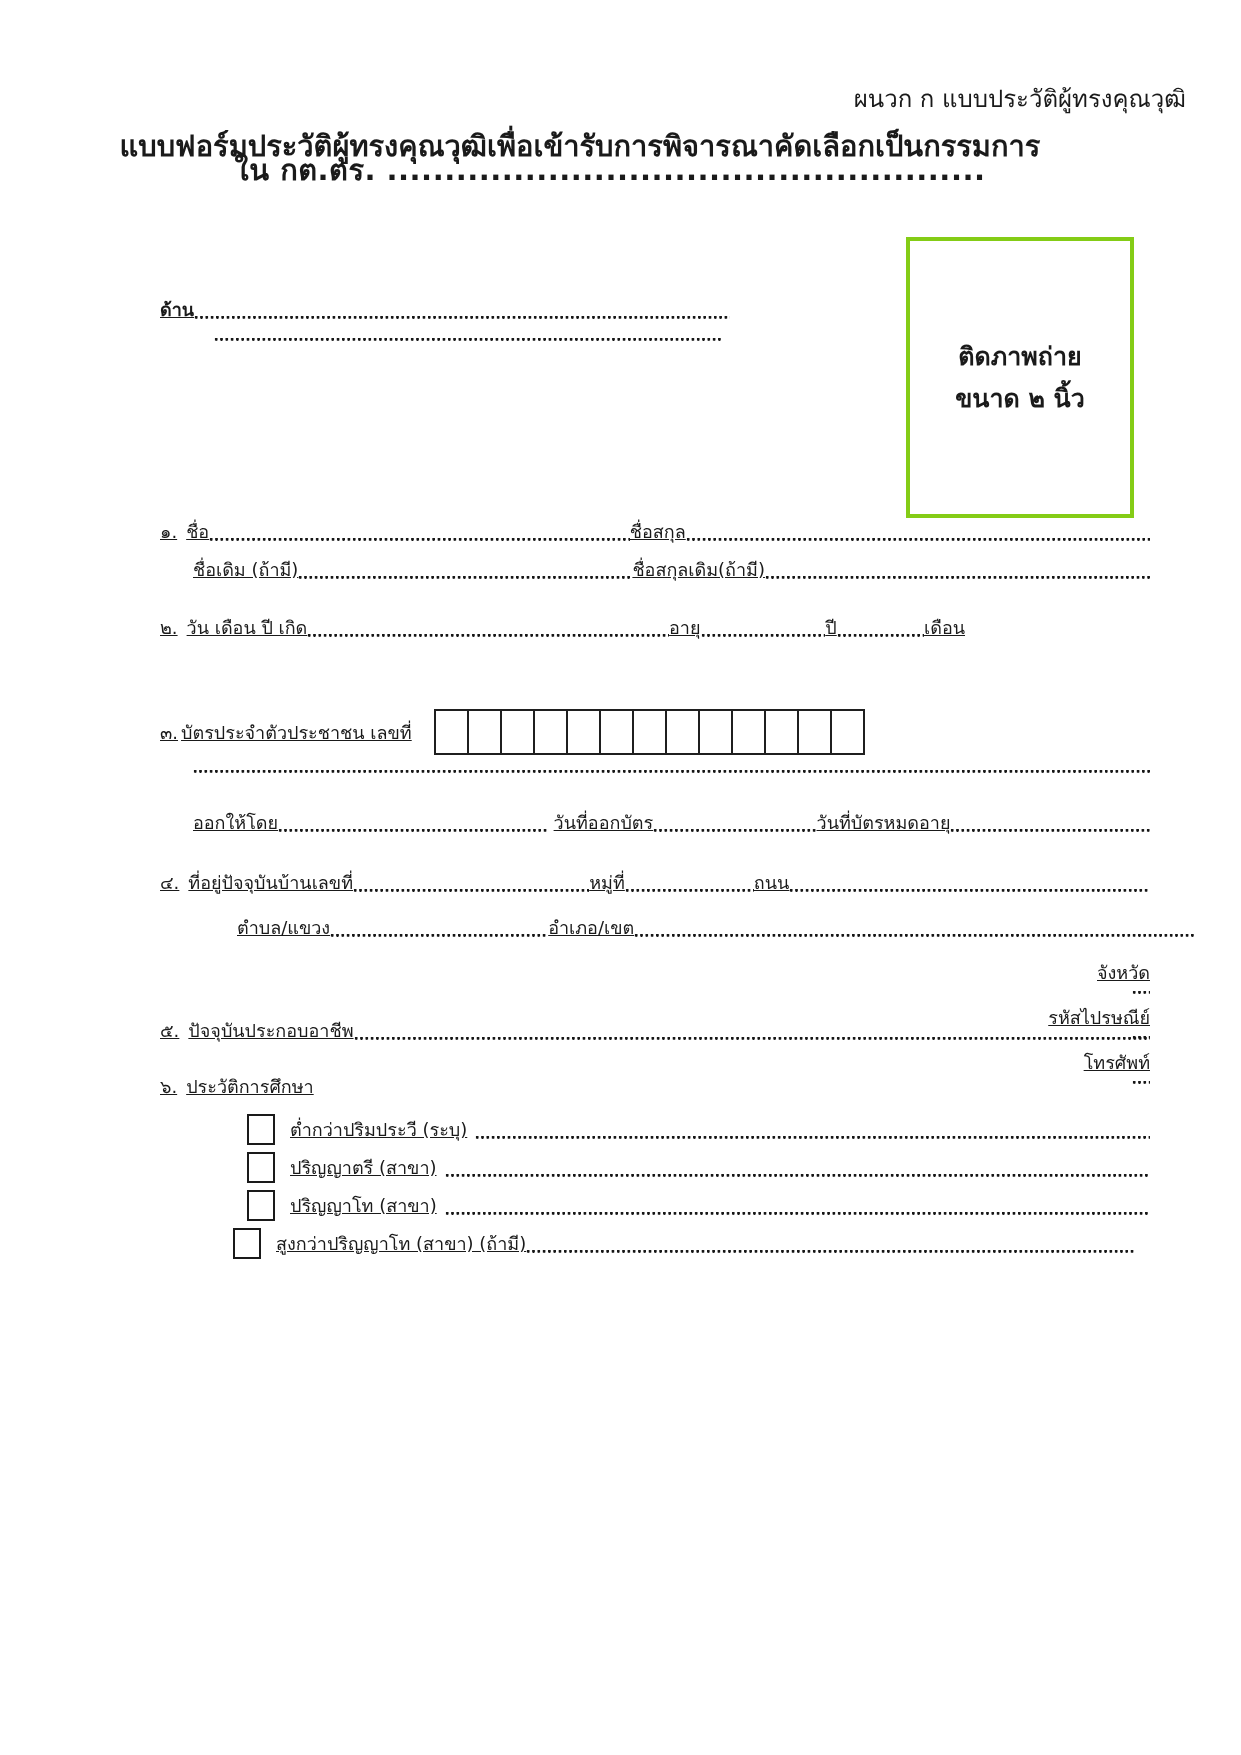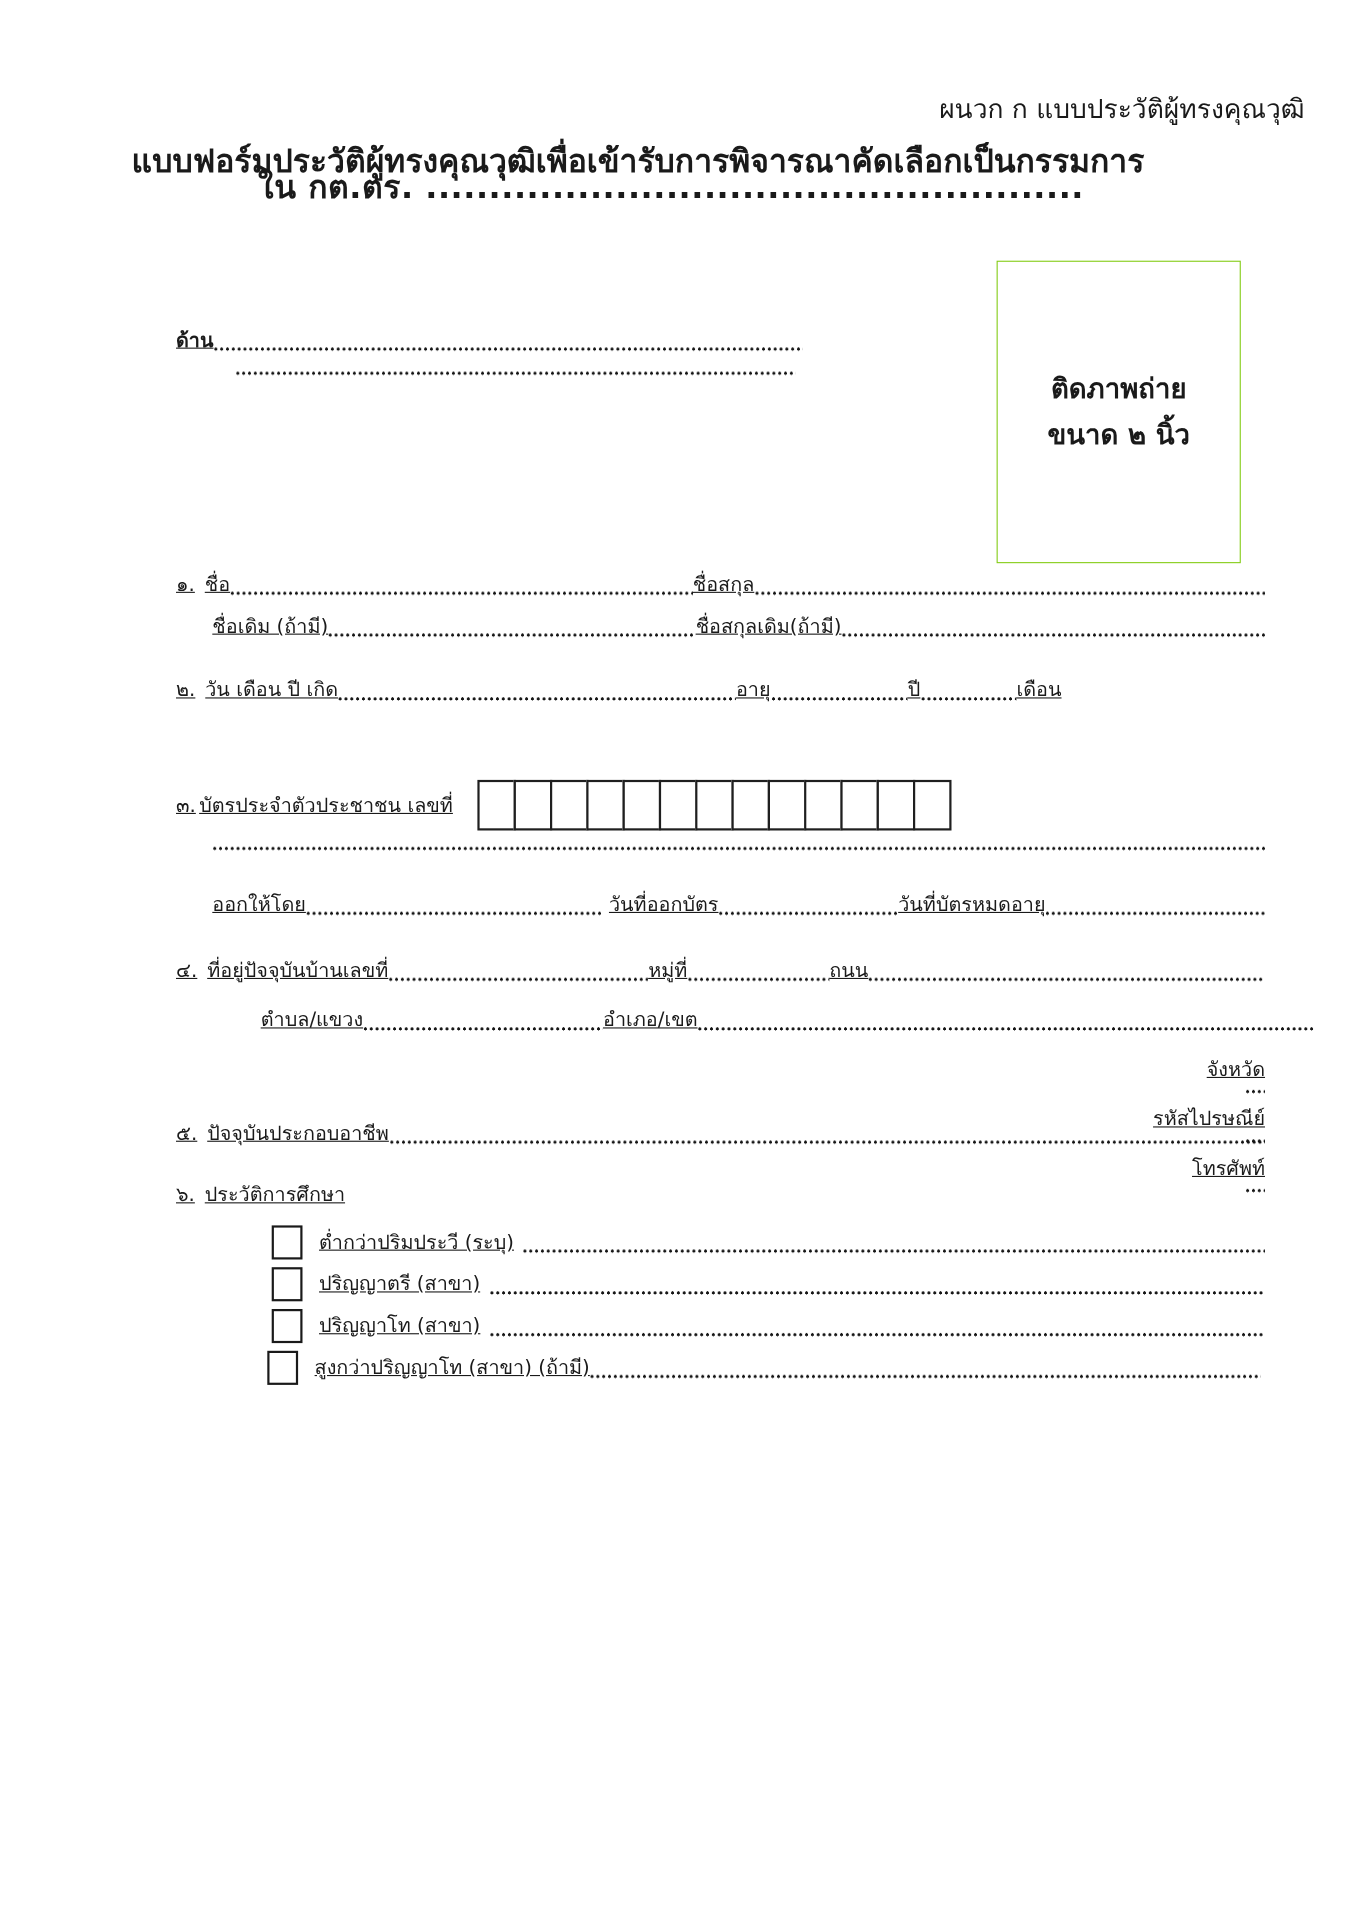--- a/index.html
+++ b/index.html
@@ -19,21 +19,21 @@
     position:absolute;top:128px;left:0;width:1160px;
     text-align:center;font-weight:bold;font-size:29px;line-height:36px;
   }
   .title2{
     position:absolute;top:152px;left:0;width:1220px;
     text-align:center;font-weight:bold;font-size:29px;line-height:36px;
     letter-spacing:0.5px;
   }
   .photo-box{
     position:absolute;left:906px;top:237px;width:220px;height:273px;
-    border:1px solid #84cc16;background:#ffffff;
+    border:4px solid #84cc16;background:#ffffff;
     display:flex;flex-direction:column;justify-content:center;align-items:center;
     font-weight:bold;font-size:25px;line-height:42px;text-align:center;
   }
   .row{
     position:absolute;display:flex;align-items:flex-end;
     font-size:18px;line-height:33px;white-space:nowrap;text-decoration:underline;
   }
   .lbl{flex:0 0 auto;}
   .num{flex:0 0 auto;margin-right:9px;}
   .num.tight{margin-right:3px;}
@@ -185,21 +185,21 @@
   <div class="row" style="left:247px;top:1151px;width:903px;">
     <span class="cbx"></span>
     <span class="lbl">ปริญญาตรี (สาขา)</span>
     <span class="dots grow" style="margin-left:8px;"></span>
   </div>
   <div class="row" style="left:247px;top:1189px;width:903px;">
     <span class="cbx"></span>
     <span class="lbl">ปริญญาโท (สาขา)</span>
     <span class="dots grow" style="margin-left:8px;"></span>
   </div>
-  <div class="row" style="left:243px;top:1227px;width:903px;">
+  <div class="row" style="left:233px;top:1227px;width:903px;">
     <span class="cbx"></span>
     <span class="lbl">สูงกว่าปริญญาโท (สาขา) (ถ้ามี)</span>
     <span class="dots grow"></span>
   </div>
 
   <div class="row wrap-heading" style="left:160px;top:1315px;width:1000px;">
     <span class="num">๗.</span>
       <span class="lbl underline">อธิบายโดยสังเขปเพื่อประกอบการพิจารณาคัดเลือก</span>
   </div>
 

